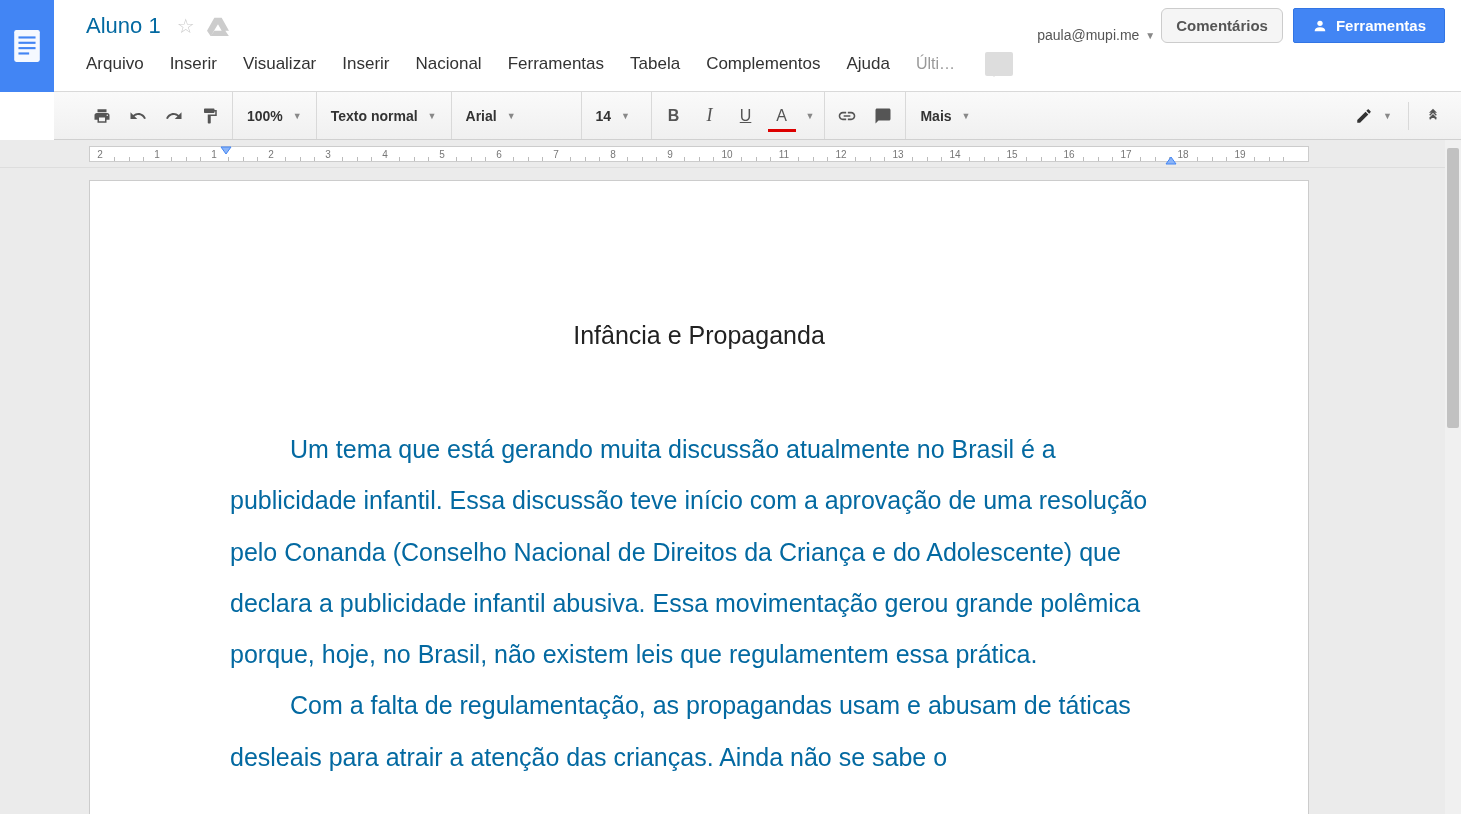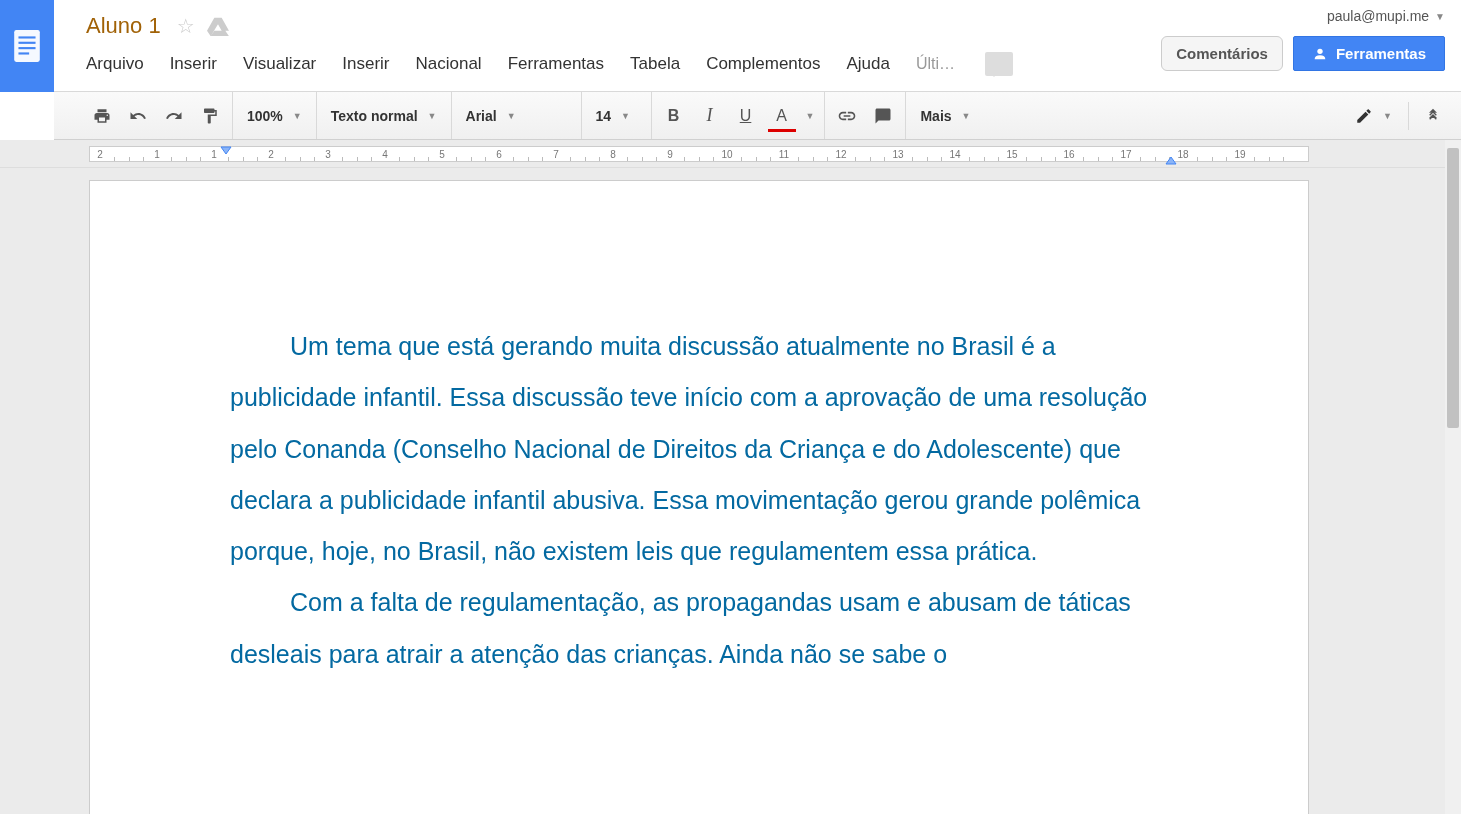--- a/index.html
+++ b/index.html
@@ -3,31 +3,31 @@
 <meta charset="utf-8">
 <style>
 * { margin: 0; padding: 0; box-sizing: border-box; }
 body { font-family: Arial, sans-serif; background: #fff; overflow: hidden; width: 1461px; height: 814px; position: relative; }
 
 .app-icon { position: absolute; left: 0; top: 0; width: 54px; height: 92px; background: #4285f4; display: flex; align-items: center; justify-content: center; }
 .app-icon svg { width: 26px; height: 32px; fill: #fff; }
 
 .header { position: absolute; left: 54px; top: 0; right: 0; height: 92px; border-bottom: 1px solid #d9d9d9; padding-left: 32px; }
 .title-row { display: flex; align-items: center; height: 44px; padding-top: 8px; }
-.doc-title { font-size: 22px; color: #a16207; font-weight: 400; }
+.doc-title { font-size: 22px; color: #0369a1; font-weight: 400; }
 .star-icon { margin-left: 16px; color: #ccc; font-size: 20px; cursor: pointer; }
 .drive-icon { margin-left: 12px; width: 22px; height: 20px; }
 
 .menu-row { display: flex; align-items: center; height: 40px; gap: 0; }
 .menu-item { padding: 2px 12px 2px 0; margin-right: 14px; font-size: 17px; color: #333; cursor: pointer; font-weight: 400; }
 .menu-item.last-edit { color: #999; font-size: 16px; }
 .comment-bubble { width: 28px; height: 24px; background: #ddd; border-radius: 2px; margin-left: 4px; position: relative; }
 .comment-bubble::after { content: ''; position: absolute; bottom: -5px; left: 5px; border: 4px solid transparent; border-top-color: #ddd; }
 
-.top-right { position: absolute; right: 16px; top: 8px; display: flex; flex-direction: column; align-items: flex-end; gap: 12px; }
+.top-right { position: absolute; right: 16px; top: 8px; display: flex; align-items: flex-end; gap: 6px; }
 .user-email { font-size: 14px; color: #555; display: flex; align-items: center; gap: 6px; }
 .user-email .caret { font-size: 10px; color: #888; }
 .top-buttons { display: flex; gap: 10px; }
 .btn-comments { background: #f5f5f5; border: 1px solid #ccc; border-radius: 6px; padding: 8px 14px; font-size: 15px; font-weight: bold; color: #555; cursor: pointer; }
 .btn-share { background: #4285f4; border: 1px solid #3275e4; border-radius: 2px; padding: 8px 18px; font-size: 15px; font-weight: bold; color: #fff; cursor: pointer; display: flex; align-items: center; gap: 8px; }
 .btn-share svg { width: 16px; height: 16px; fill: #fff; }
 
 .toolbar { position: absolute; left: 54px; right: 0; top: 92px; height: 48px; background: linear-gradient(#fafafa, #f0f0f0); border-bottom: 1px solid #d0d0d0; display: flex; align-items: center; padding: 0 26px; }
 .tb-group { display: flex; align-items: center; height: 100%; padding: 0 10px; border-right: 1px solid #d9d9d9; gap: 12px; }
 .tb-group:last-of-type { border-right: none; }
@@ -293,20 +293,21 @@
           <path d="M1 1 L11 1 L6 8 Z" fill="#8ab4f8" stroke="#4285f4"></path>
         </svg></div>
       <div style="position: absolute; left: 1075px; top: 7px;"><svg width="12" height="12">
           <path d="M1 8 L11 8 L6 1 Z" fill="#8ab4f8" stroke="#4285f4"></path>
         </svg></div>
     </div>
 </div>
 
 <div class="canvas">
   <div class="page">
+    <div class="doc-heading">Infância e Propaganda</div>
     <p class="doc-para">Um tema que está gerando muita discussão atualmente no Brasil é a publicidade infantil. Essa discussão teve início com a aprovação de uma resolução pelo Conanda (Conselho Nacional de Direitos da Criança e do Adolescente) que declara a publicidade infantil abusiva. Essa movimentação gerou grande polêmica porque, hoje, no Brasil, não existem leis que regulamentem essa prática.</p>
     <p class="doc-para">Com a falta de regulamentação, as propagandas usam e abusam de táticas desleais para atrair a atenção das crianças. Ainda não se sabe o</p>
   </div>
 </div>
 
 <div class="scrollbar">
   <div class="scroll-thumb"></div>
 </div>
 
 </body></html>

